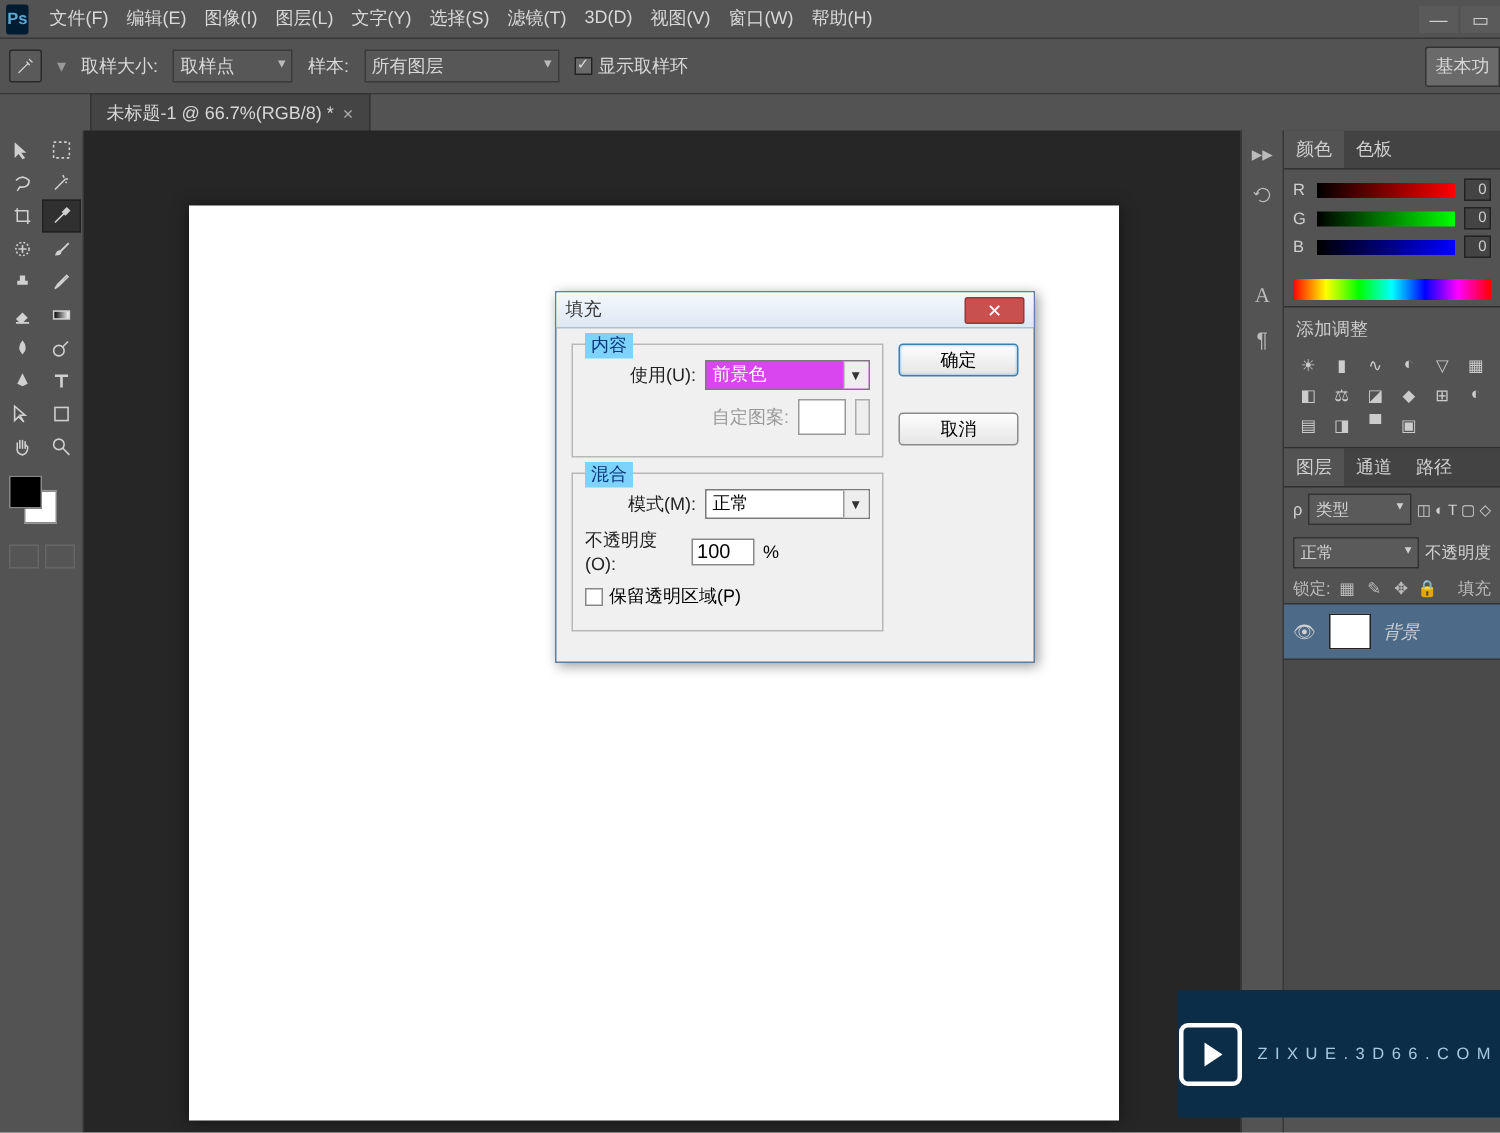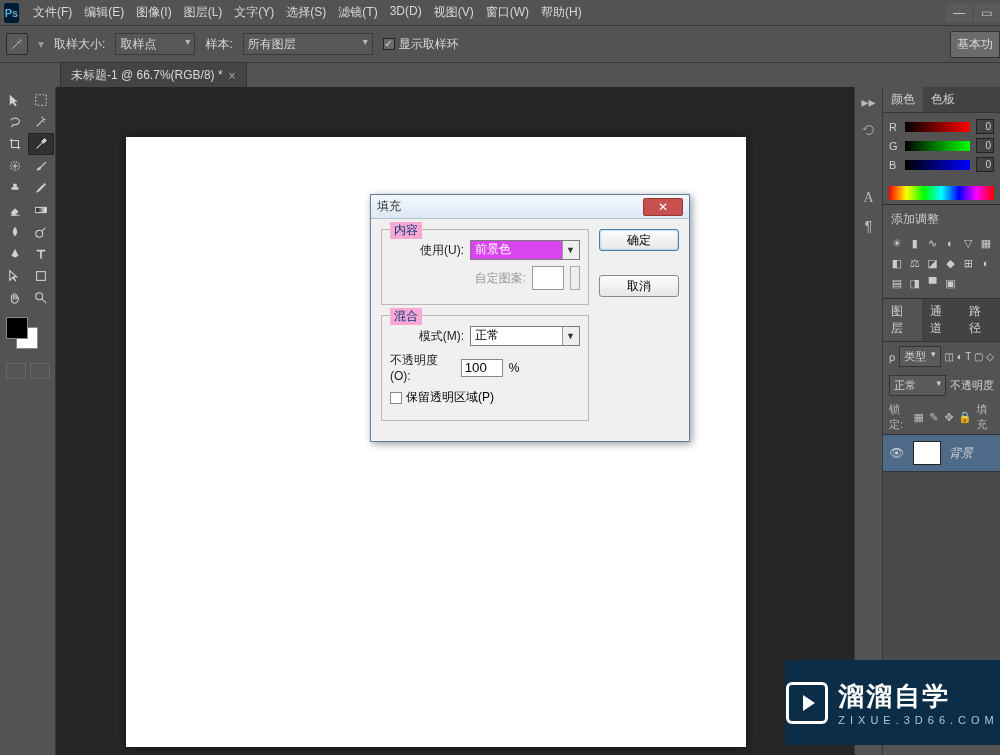--- a/index.html
+++ b/index.html
@@ -41,21 +41,21 @@
   .mini-icons .mini{width:20px;height:16px;border:1px solid #666;background:#555;}
 
   .canvas-area { flex:1; background:#262626; position:relative; overflow:hidden;}
   .canvas { position:absolute; top:50px; left:70px; width:620px; height:610px; background:#FFFFFF; box-shadow:0 0 10px rgba(0,0,0,0.5);}
 
   
   .panel-strip{width:28px; background:#535353; border-left:1px solid #383838; display:flex; flex-direction:column; align-items:center; padding-top:6px; gap:10px;}
   .strip-ic{width:18px;height:18px;color:#BBB;display:flex;align-items:center;justify-content:center;font-size:14px;}
   .strip-ic svg{stroke:#BBB;fill:none;}
 
-  .right-panels{width:118px; background:#535353; border-left:1px solid #383838; display:flex; flex-direction:column; font-size:12px; color:#D0D0D0; overflow:hidden;}
+  .right-panels{width:145px; background:#535353; border-left:1px solid #383838; display:flex; flex-direction:column; font-size:12px; color:#D0D0D0; overflow:hidden;}
   .panel-tabs{display:flex;background:#434343;border-bottom:1px solid #333;}
   .panel-tab{padding:4px 8px;font-size:12px;color:#D0D0D0;cursor:pointer;}
   .panel-tab.active{background:#535353;}
   .color-panel{padding:6px;}
   .rgb-row{display:flex;align-items:center;gap:6px;margin-bottom:4px;font-size:11px;}
   .rgb-row .label{width:10px;}
   .rgb-slider{flex:1;height:10px;}
   .rgb-val{width:18px;background:#444;border:1px solid #222;padding:1px 2px;font-size:10px;text-align:right;}
   .hue-bar{height:14px;background:linear-gradient(to right,#ff0000,#ffff00,#00ff00,#00ffff,#0000ff,#ff00ff,#ff0000);margin:4px 6px;}
   .panel-section{border-top:1px solid #2F2F2F;}
@@ -76,21 +76,21 @@
   .layer-footer{height:44px;}
 
   
   .dialog{position:absolute;top:194px;left:370px;width:320px;background:#F0F0F0;border:1px solid #5E7FA0;box-shadow:2px 2px 8px rgba(0,0,0,0.4);font-size:12px;color:#000;}
   .dlg-title{height:24px;background:linear-gradient(#F4F8FC,#DDE8F5);display:flex;align-items:center;padding:0 6px;border-bottom:1px solid #B0C0D0;}
   .dlg-title .tt{flex:1;color:#333;}
   .dlg-close{width:40px;height:18px;background:#C8504F;color:#FFF;border:1px solid #963838;border-radius:2px;display:flex;align-items:center;justify-content:center;cursor:pointer;font-size:12px;}
   .dlg-body{display:flex;padding:10px;gap:10px;}
   .dlg-left{flex:1;}
   .fieldset{border:1px solid #B8B8B8;padding:10px 8px 8px;margin-bottom:10px;position:relative;}
-  .fieldset .legend{position:absolute;top:-8px;left:8px;background:#f9a8d4;padding:0 4px;color:#06357A;font-size:12px;}
+  .fieldset .legend{position:absolute;top:-8px;left:8px;background:#7dd3fc;padding:0 4px;color:#06357A;font-size:12px;}
   .row{display:flex;align-items:center;gap:6px;margin-bottom:6px;justify-content:flex-end;}
   .row .lab{color:#222;}
   .dlg-select{min-width:110px;height:20px;background:#FFF;border:1px solid #7A7A7A;position:relative;padding-left:4px;}
   .dlg-select.sel{background:#d946ef;color:#FFF;}
   .dlg-select::after{content:"";position:absolute;right:0;top:0;width:16px;height:100%;background:#EEE;border-left:1px solid #999;}
   .dlg-select .arrow{position:absolute;right:4px;top:4px;font-size:9px;color:#333;z-index:2;}
   .pattern-label{color:#999;}
   .pattern-swatch{width:32px;height:24px;border:1px solid #999;background:#FFF;display:inline-block;}
   .dlg-input{width:42px;height:18px;border:1px solid #888;padding:1px 3px;background:#FFF;}
   .chk2{display:inline-flex;align-items:center;gap:4px;}
@@ -427,16 +427,15 @@
       <div class="dlg-btn">取消</div>
     </div>
   </div>
 </div>
 
 <div class="watermark">
   <div class="wm-logo">
       <div class="wm-play"></div>
     </div>
   <div class="wm-text">
-    <div class="wm-main">溜溜自学</div>
     <div class="wm-sub">ZIXUE.3D66.COM</div>
   </div>
 </div>
 
 </body></html>

